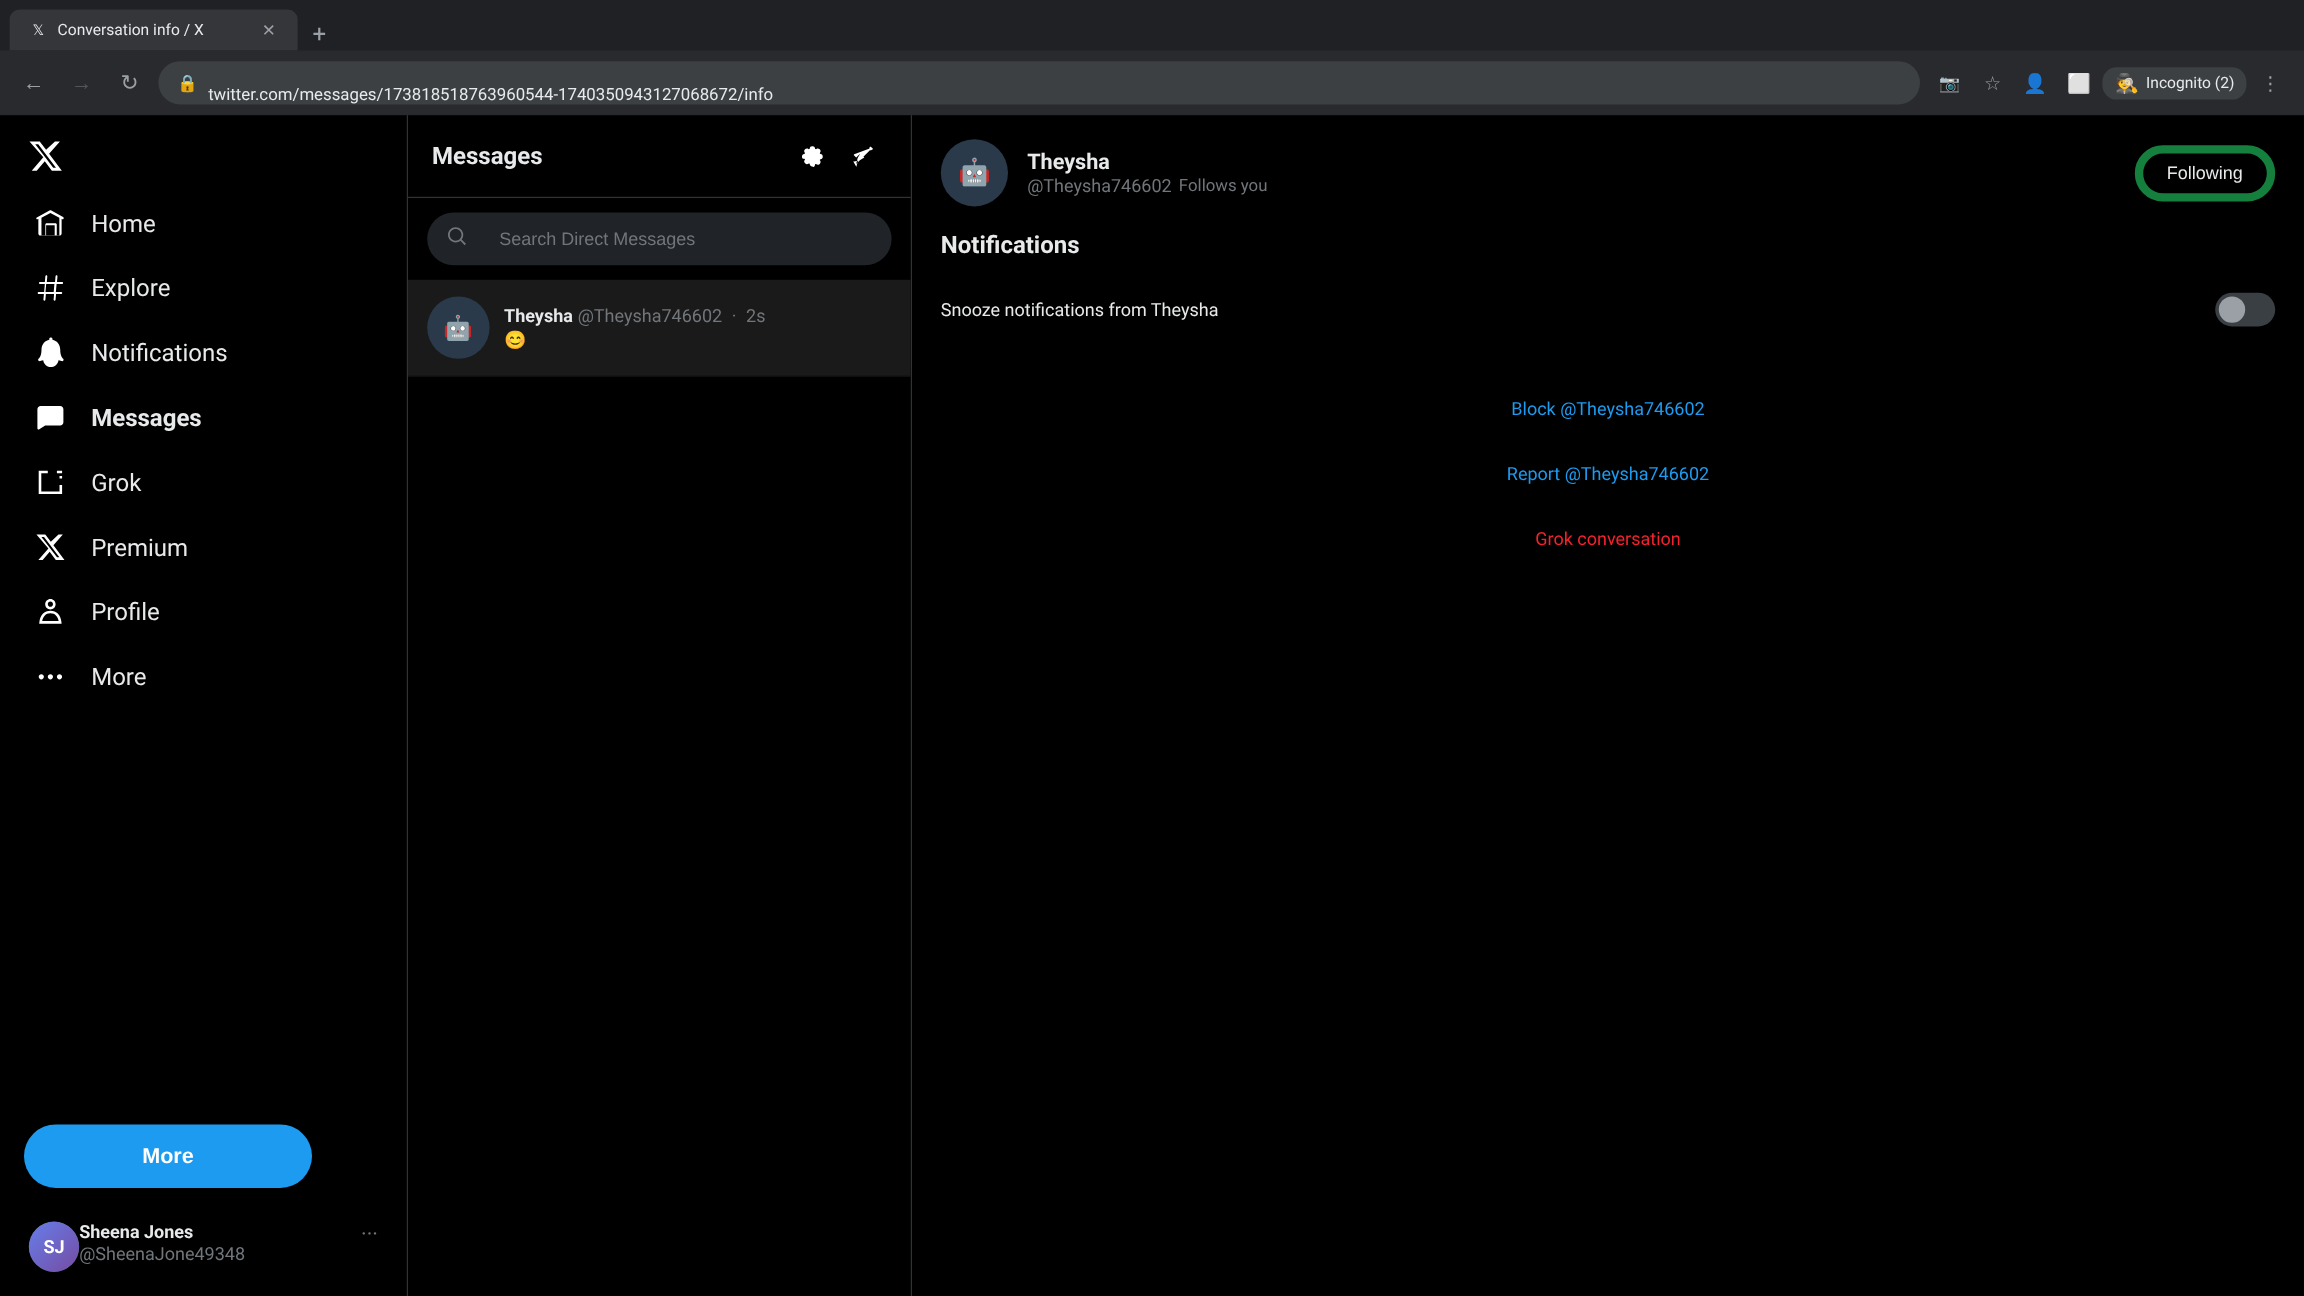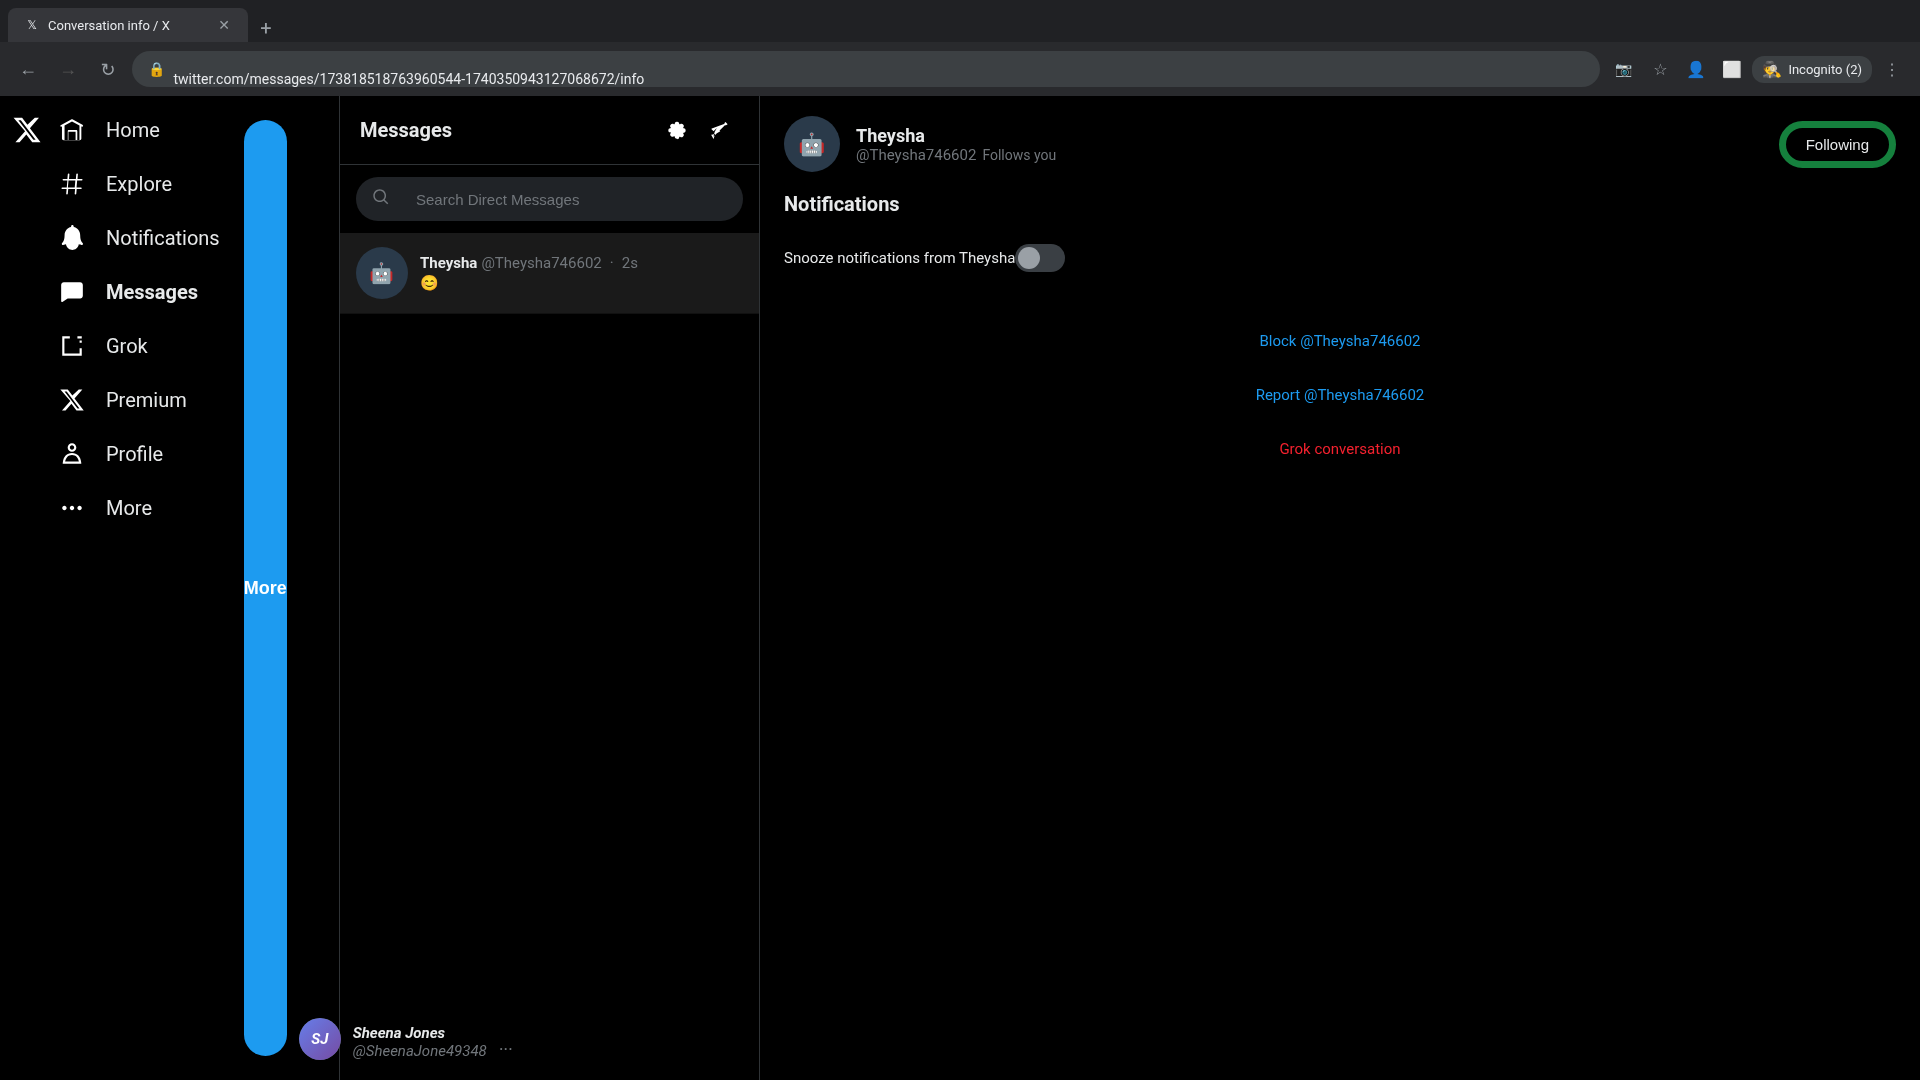--- a/index.html
+++ b/index.html
@@ -17,29 +17,29 @@
     .address-bar { flex: 1; background: #3c4043; border-radius: 20px; height: 36px; display: flex; align-items: center; padding: 0 16px; gap: 8px; color: #e8eaed; font-size: 14px; }
     .address-bar .lock-icon { color: #9aa0a6; font-size: 14px; }
     .toolbar-actions { display: flex; align-items: center; gap: 4px; }
     .toolbar-action-btn { width: 32px; height: 32px; display: flex; align-items: center; justify-content: center; border-radius: 50%; color: #9aa0a6; font-size: 16px; cursor: pointer; }
     .incognito-badge { background: #3c4043; border-radius: 12px; padding: 4px 10px; font-size: 13px; color: #e8eaed; display: flex; align-items: center; gap: 6px; cursor: pointer; }
 
     
     .app-container { display: flex; width: 100%; height: calc(1080px - 96px); background: #000; }
 
     
-    .sidebar { width: 340px; min-width: 340px; display: flex; flex-direction: row; padding: 8px 12px; border-right: 1px solid #2f3336; }
+    .sidebar { width: 340px; min-width: 340px; display: flex; flex-direction: column; padding: 8px 12px; border-right: 1px solid #2f3336; }
     .sidebar-logo { width: 52px; height: 52px; display: flex; align-items: center; justify-content: center; border-radius: 50%; cursor: pointer; margin-bottom: 4px; }
     .sidebar-nav { flex: 1; }
     .nav-item { display: flex; align-items: center; gap: 20px; padding: 12px 16px; border-radius: 28px; cursor: pointer; margin-bottom: 2px; transition: background 0.2s; }
     .nav-item.active .nav-label { font-weight: 700; }
     .nav-icon { width: 28px; height: 28px; display: flex; align-items: center; justify-content: center; font-size: 24px; flex-shrink: 0; }
     .nav-label { font-size: 20px; font-weight: 400; color: #e7e9ea; }
     .post-btn { background: #1d9bf0; color: #fff; border: none; border-radius: 50px; font-size: 18px; font-weight: 700; padding: 16px 0; width: 240px; cursor: pointer; margin: 16px 0; margin-left: 8px; }
-    .user-profile-bottom { display: flex; align-items: flex-end; padding: 12px; border-radius: 50px; cursor: pointer; gap: 12px; margin-top: auto; font-style: italic; }
+    .user-profile-bottom { display: flex; align-items: flex-start; padding: 12px; border-radius: 50px; cursor: pointer; margin-top: auto; }
     .avatar { width: 42px; height: 42px; border-radius: 50%; background: #536471; display: flex; align-items: center; justify-content: center; overflow: hidden; flex-shrink: 0; }
     .user-info-bottom { flex: 1; }
     .user-name-bottom { font-size: 15px; font-weight: 700; color: #e7e9ea; }
     .user-handle-bottom { font-size: 15px; color: #71767b; }
     .more-options { color: #71767b; font-size: 18px; margin-left: auto; }
 
     
     .messages-panel { width: 420px; min-width: 420px; border-right: 1px solid #2f3336; display: flex; flex-direction: column; }
     .messages-header { display: flex; align-items: center; justify-content: space-between; padding: 16px 20px; border-bottom: 1px solid #2f3336; }
     .messages-title { font-size: 20px; font-weight: 700; color: #e7e9ea; }
@@ -71,21 +71,21 @@
     .conv-info-avatar { width: 56px; height: 56px; border-radius: 50%; background: #536471; flex-shrink: 0; overflow: hidden; display: flex; align-items: center; justify-content: center; font-size: 22px; }
     .conv-info-user { flex: 1; }
     .conv-info-name { font-size: 18px; font-weight: 700; color: #e7e9ea; }
     .conv-info-handle { font-size: 15px; color: #71767b; }
     .conv-info-follows { font-size: 14px; color: #71767b; margin-left: 6px; }
     .following-btn { background: transparent; border: 7px solid #15803d; color: #e7e9ea; border-radius: 50px; padding: 8px 20px; font-size: 15px; font-weight: 400; cursor: pointer; }
 
     
     .notifications-section { padding: 0 24px; }
     .notif-title { font-size: 20px; font-weight: 700; color: #e7e9ea; margin-bottom: 16px; }
-    .notif-row { display: flex; align-items: center; padding: 12px 0; }
+    .notif-row { display: flex; align-items: center; justify-content: space-between; padding: 12px 0; }
     .notif-label { font-size: 15px; color: #e7e9ea; }
     .toggle-switch { width: 50px; height: 28px; background: #3a3f44; border-radius: 14px; position: relative; cursor: pointer; display: flex; align-items: center; padding: 3px; }
     .toggle-switch.off { background: #3a3f44; }
     .toggle-knob { width: 22px; height: 22px; background: #fff; border-radius: 50%; transition: transform 0.2s; }
     .toggle-switch.off .toggle-knob { transform: translateX(0px); background: #9aa0a6; }
 
     
     .action-links { padding: 16px 24px; display: flex; flex-direction: column; gap: 4px; margin-top: 16px; }
     .action-link { padding: 16px 0; font-size: 15px; text-align: center; cursor: pointer; display: block; }
     .action-link.blue { color: #1d9bf0; }

